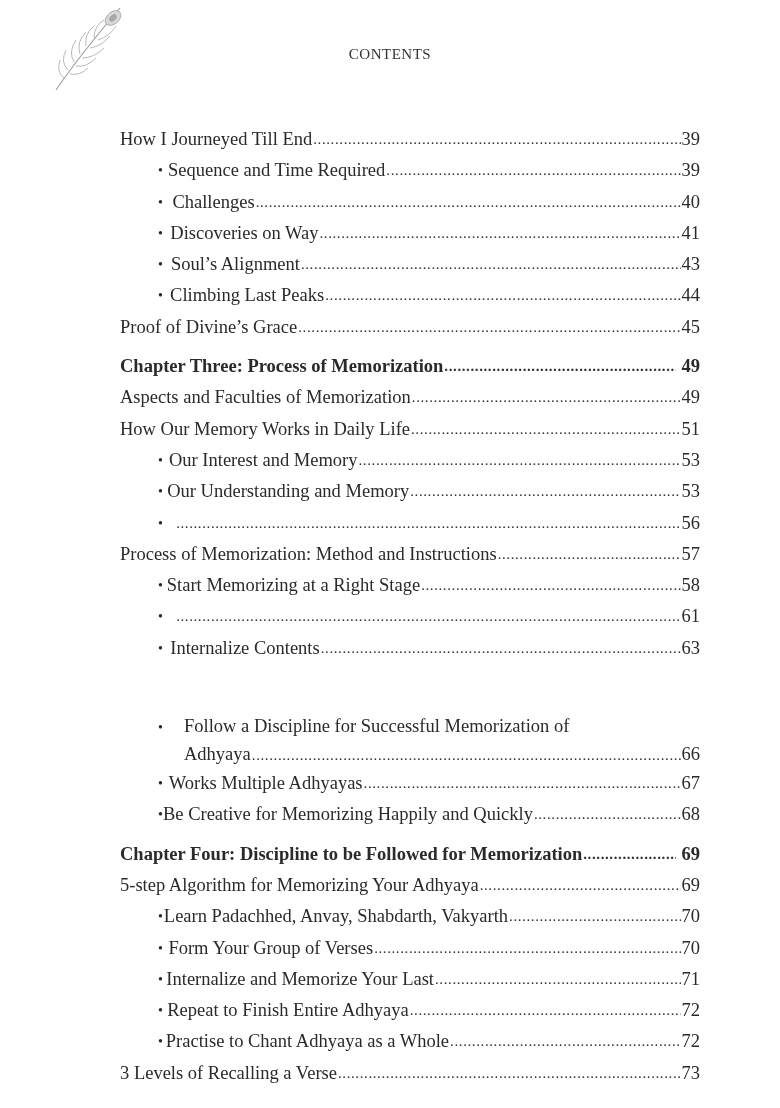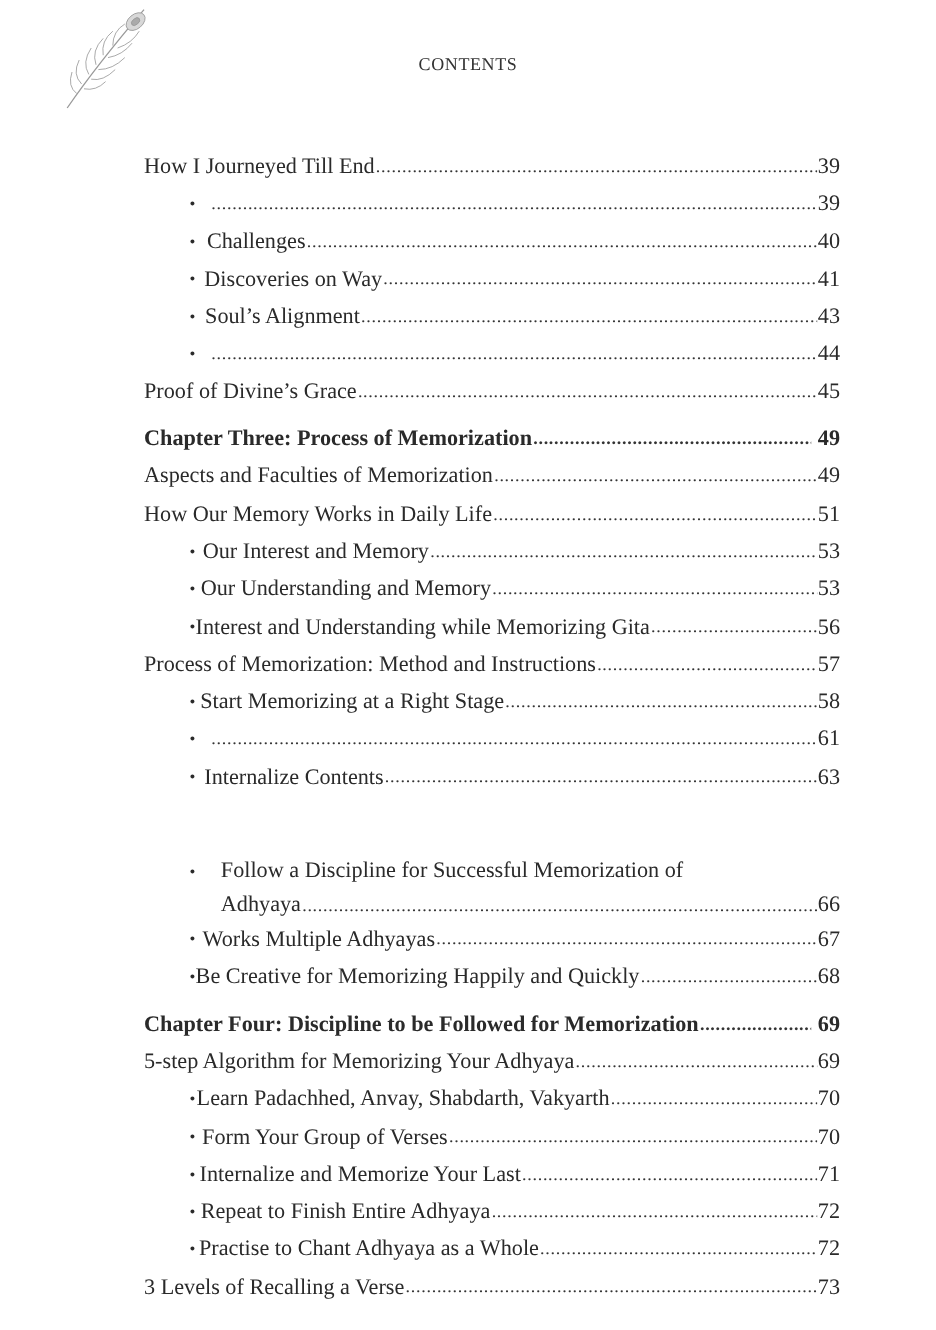--- a/index.html
+++ b/index.html
@@ -57,20 +57,21 @@
 <div class="header">CONTENTS</div>
 
 <div class="toc" id="toc">
     <div class="entry section">
       <span class="title">How I Journeyed Till End</span>
       <span class="dots"></span>
       <span class="page">39</span>
     </div>
     <div class="entry sub">
       <span class="bullet">•</span>
+      <span class="title">Sequence and Time Required</span>
       <span class="dots"></span>
       <span class="page">39</span>
     </div>
     <div class="entry sub">
       <span class="bullet">•</span>
       <span class="title">Challenges</span>
       <span class="dots"></span>
       <span class="page">40</span>
     </div>
     <div class="entry sub">
@@ -80,20 +81,21 @@
       <span class="page">41</span>
     </div>
     <div class="entry sub">
       <span class="bullet">•</span>
       <span class="title">Soul’s Alignment</span>
       <span class="dots"></span>
       <span class="page">43</span>
     </div>
     <div class="entry sub">
       <span class="bullet">•</span>
+      <span class="title">Climbing Last Peaks</span>
       <span class="dots"></span>
       <span class="page">44</span>
     </div>
     <div class="entry section">
       <span class="title">Proof of Divine’s Grace</span>
       <span class="dots"></span>
       <span class="page">45</span>
     </div>
     <div class="entry chapter">
       <span class="title">Chapter Three: Process of Memorization</span>
@@ -117,21 +119,20 @@
       <span class="page">53</span>
     </div>
     <div class="entry sub">
       <span class="bullet">•</span>
       <span class="title">Our Understanding and Memory</span>
       <span class="dots"></span>
       <span class="page">53</span>
     </div>
     <div class="entry sub">
       <span class="bullet">•</span>
-      <span class="title">Interest and Understanding while Memorizing Gita</span>
       <span class="dots"></span>
       <span class="page">56</span>
     </div>
     <div class="entry section">
       <span class="title">Process of Memorization: Method and Instructions</span>
       <span class="dots"></span>
       <span class="page">57</span>
     </div>
     <div class="entry sub">
       <span class="bullet">•</span>

